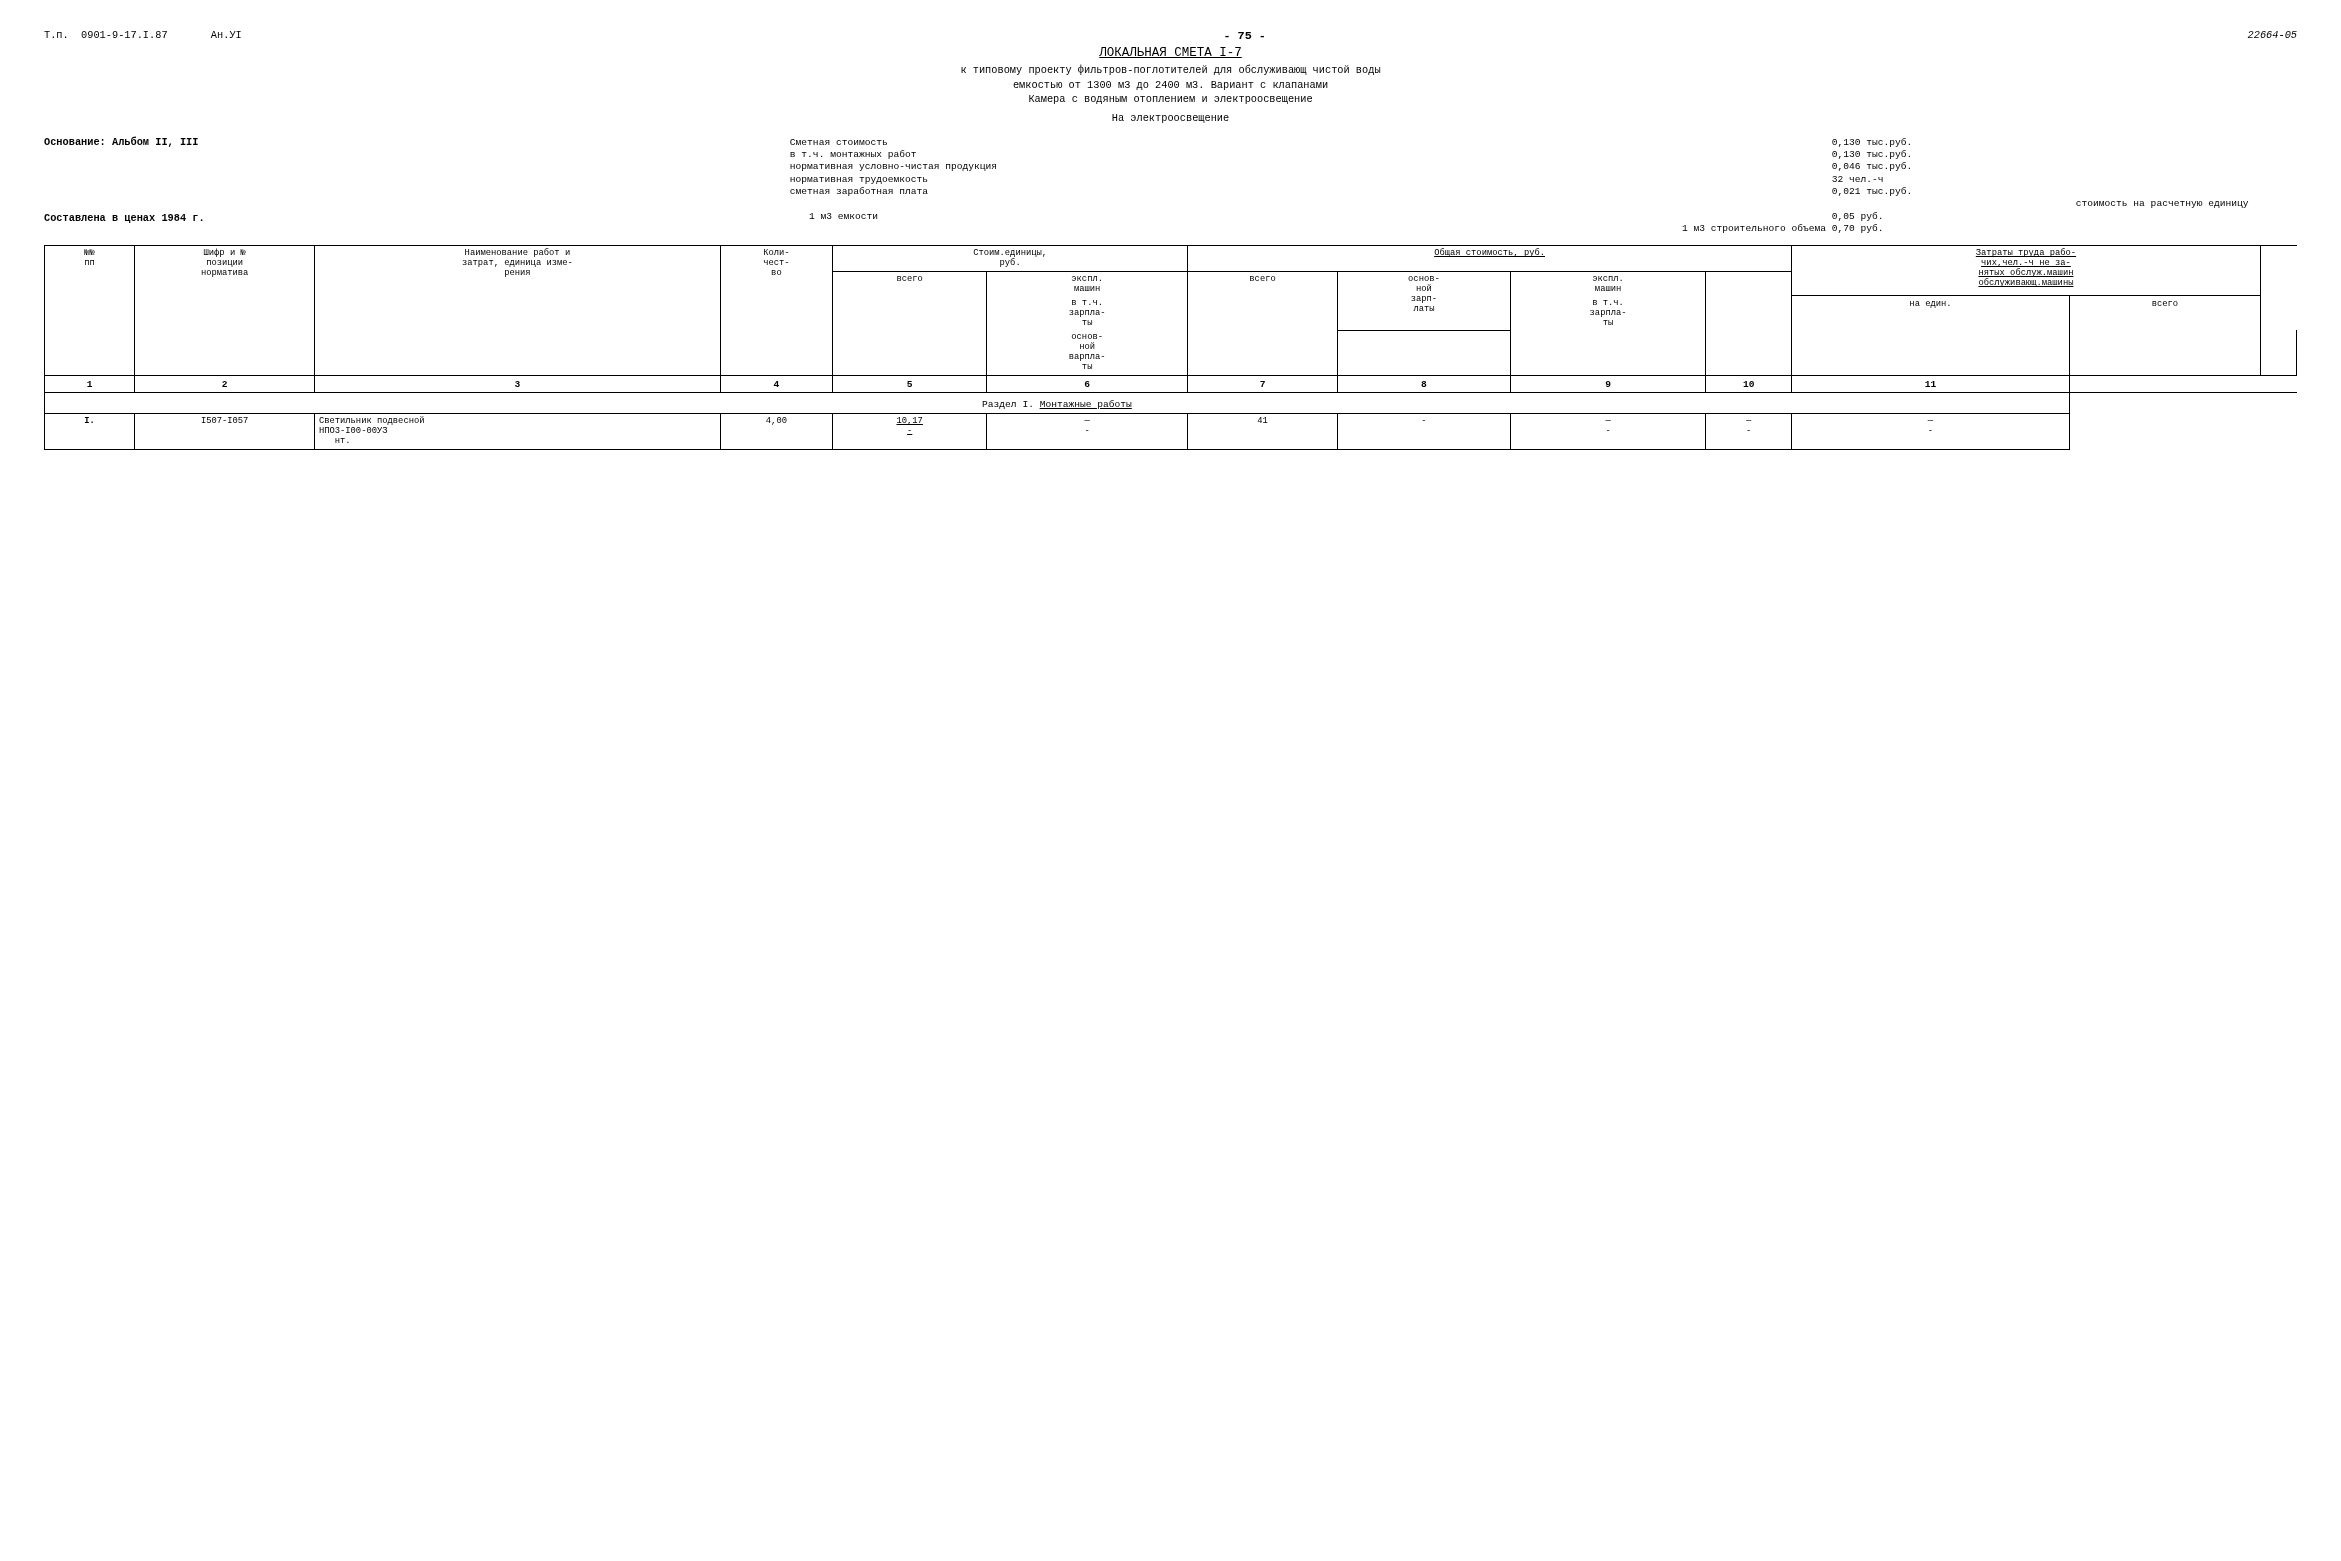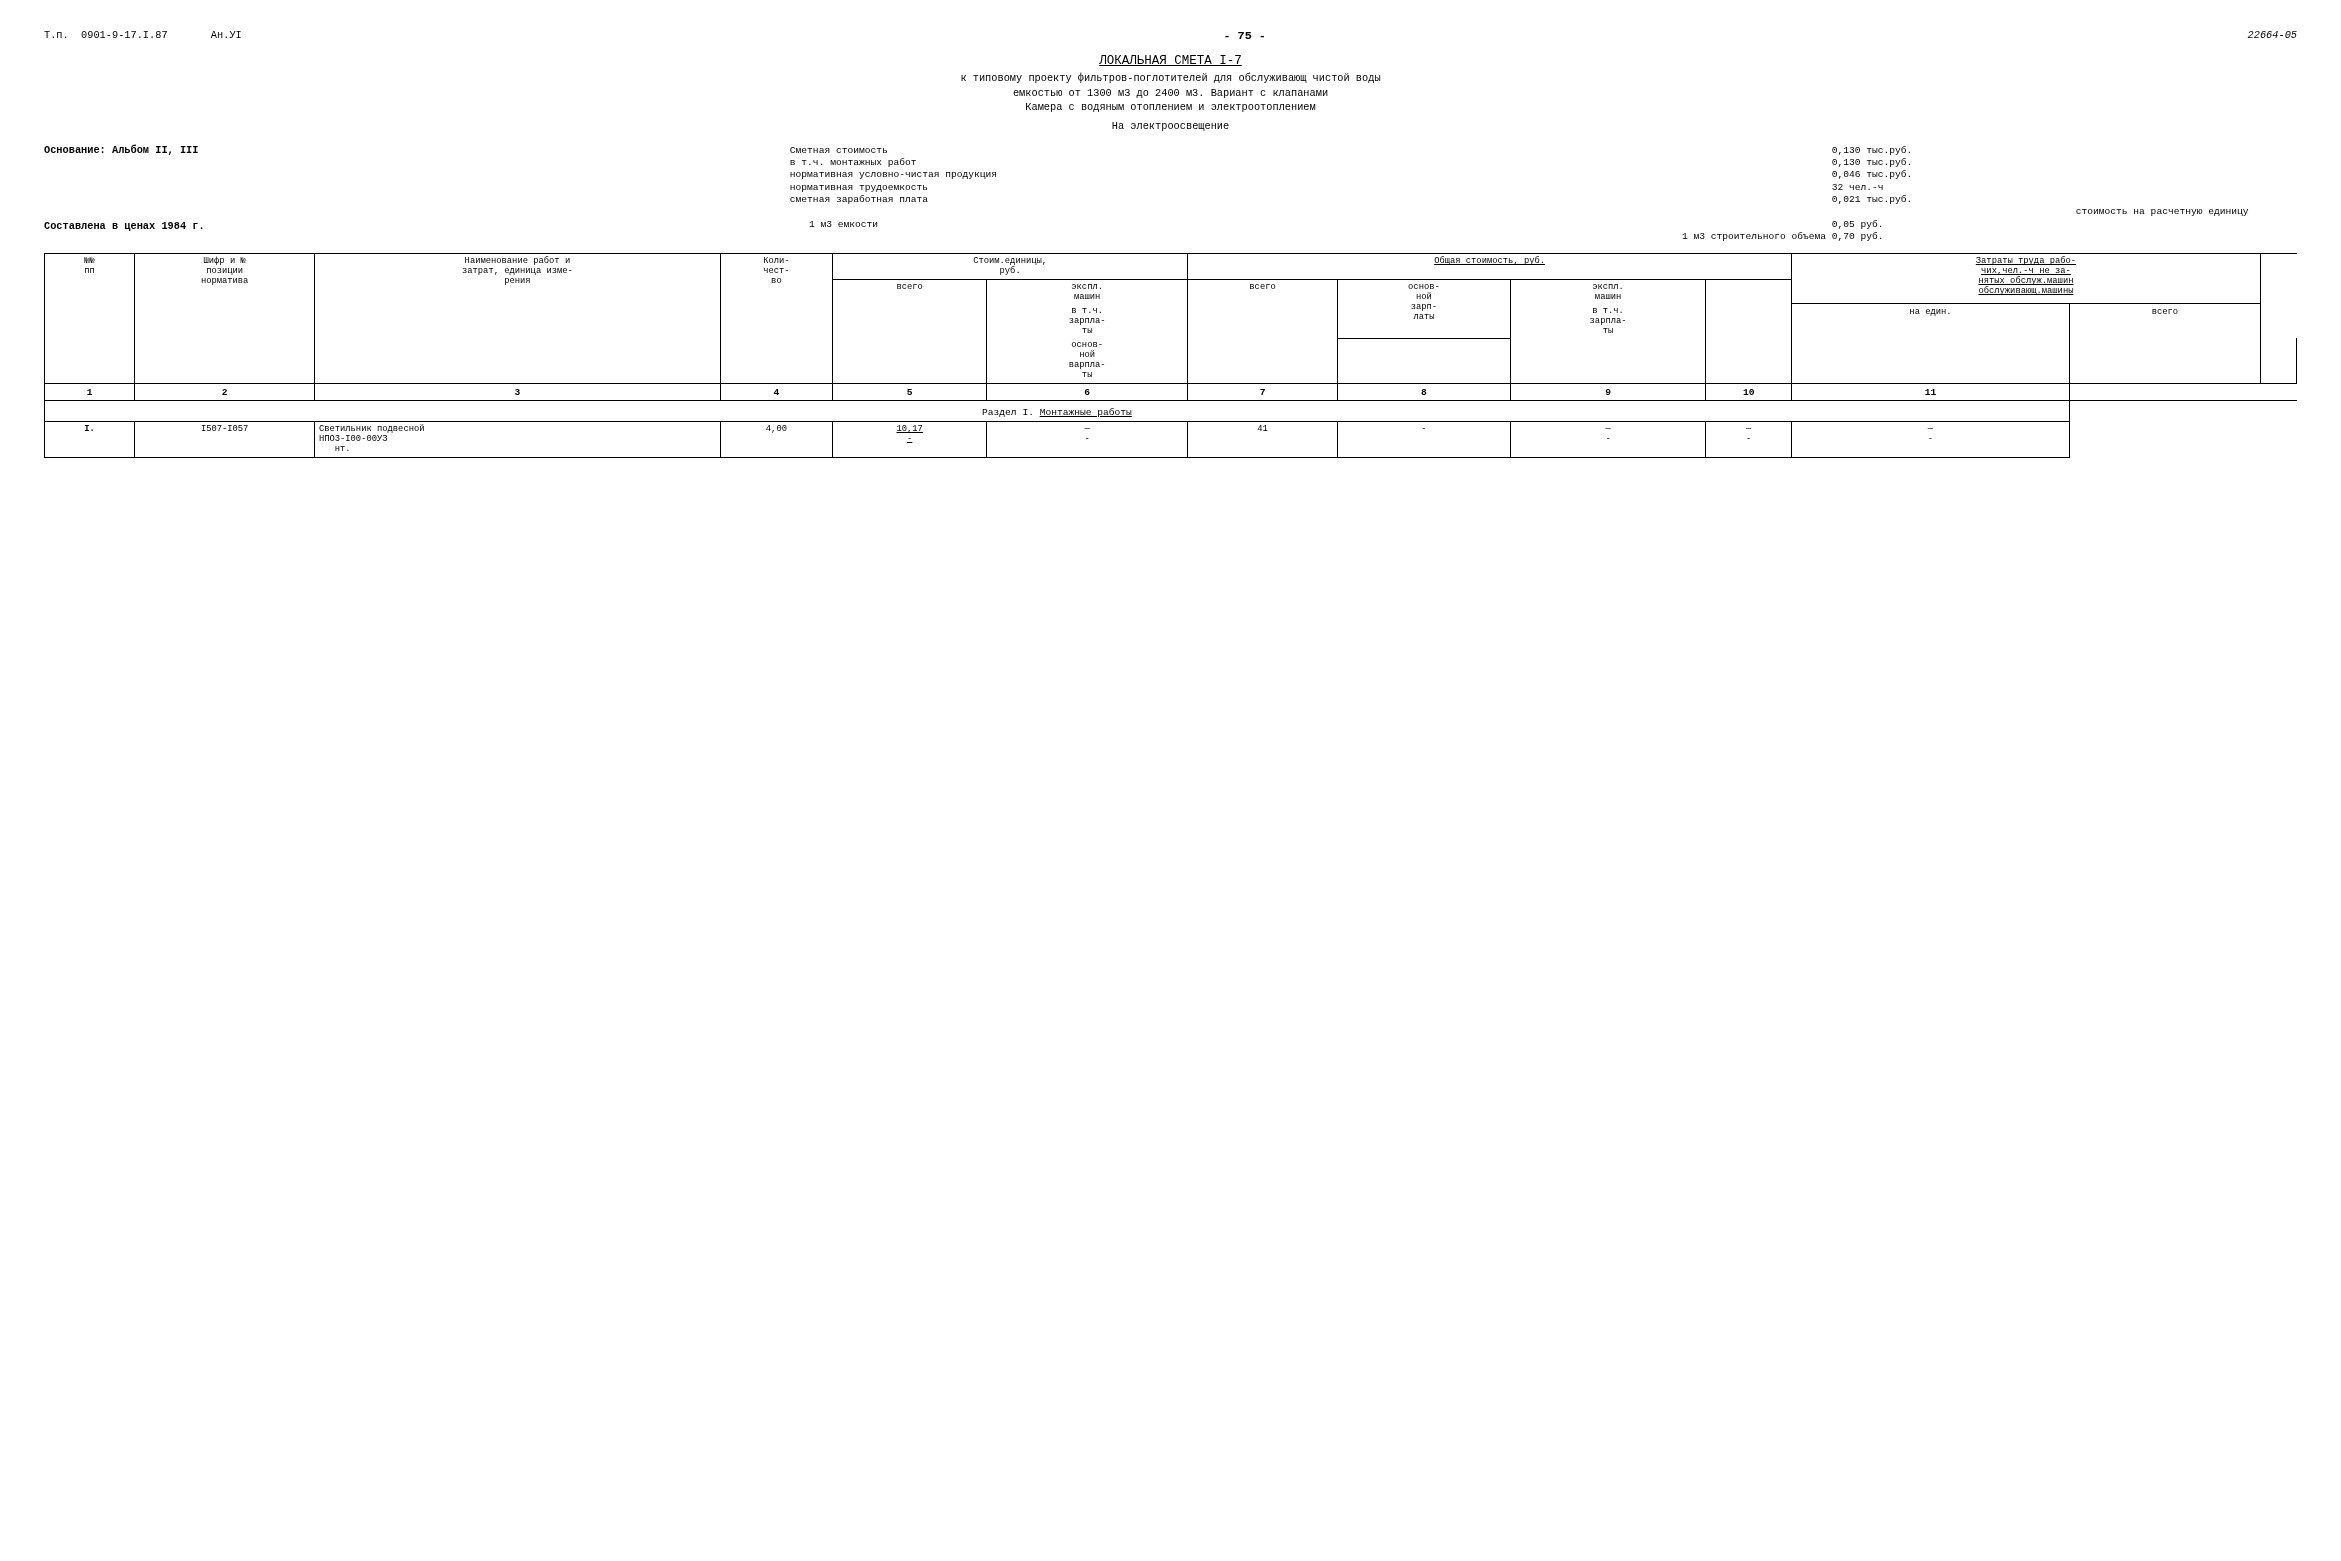--- a/index.html
+++ b/index.html
@@ -9,21 +9,21 @@
       font-size: 10.3px;
       color: #000;
       padding: 29px 44px;
       width: 100%;
       min-height: 100vh;
     }
     .page-header {
       display: flex;
       justify-content: space-between;
       align-items: flex-start;
-      margin-bottom: 11px;
+      margin-bottom: 3px;
     }
     .header-left { font-size: 10.3px; }
     .header-center { font-size: 11.8px; font-weight: bold; text-align: center; }
     .header-right { font-size: 10.3px; font-style: italic; }
     .title-section {
       text-align: center;
       margin-bottom: 7.3px;
     }
     .title-main {
       font-size: 12.5px;
@@ -126,21 +126,21 @@
     <span>Ан.УI</span>
   </div>
   <div class="header-center">- 75 -</div>
   <div class="header-right">22664-05</div>
 </div>
 
 <div class="title-section">
   <div class="title-main">ЛОКАЛЬНАЯ СМЕТА I-7</div>
   <div class="title-sub">к типовому проекту фильтров-поглотителей для обслуживающ чистой воды</div>
   <div class="title-sub2">емкостью от 1300 м3 до 2400 м3. Вариант с клапанами</div>
-  <div class="title-sub3">Камера с водяным отоплением и электроотоплением</div>
+  <div class="title-sub3">Камера с водяным отоплением и электроосвещение</div>
 </div>
 <div class="subtitle-electro">На электроосвещение</div>
 
 <div class="info-section-wrapper">
   <div class="left-info">
     <div class="info-bold">Основание: Альбом II, III</div>
     <br><br><br><br><br>
     <div class="info-bold">Составлена в ценах 1984 г.</div>
   </div>
   <div class="right-info">

